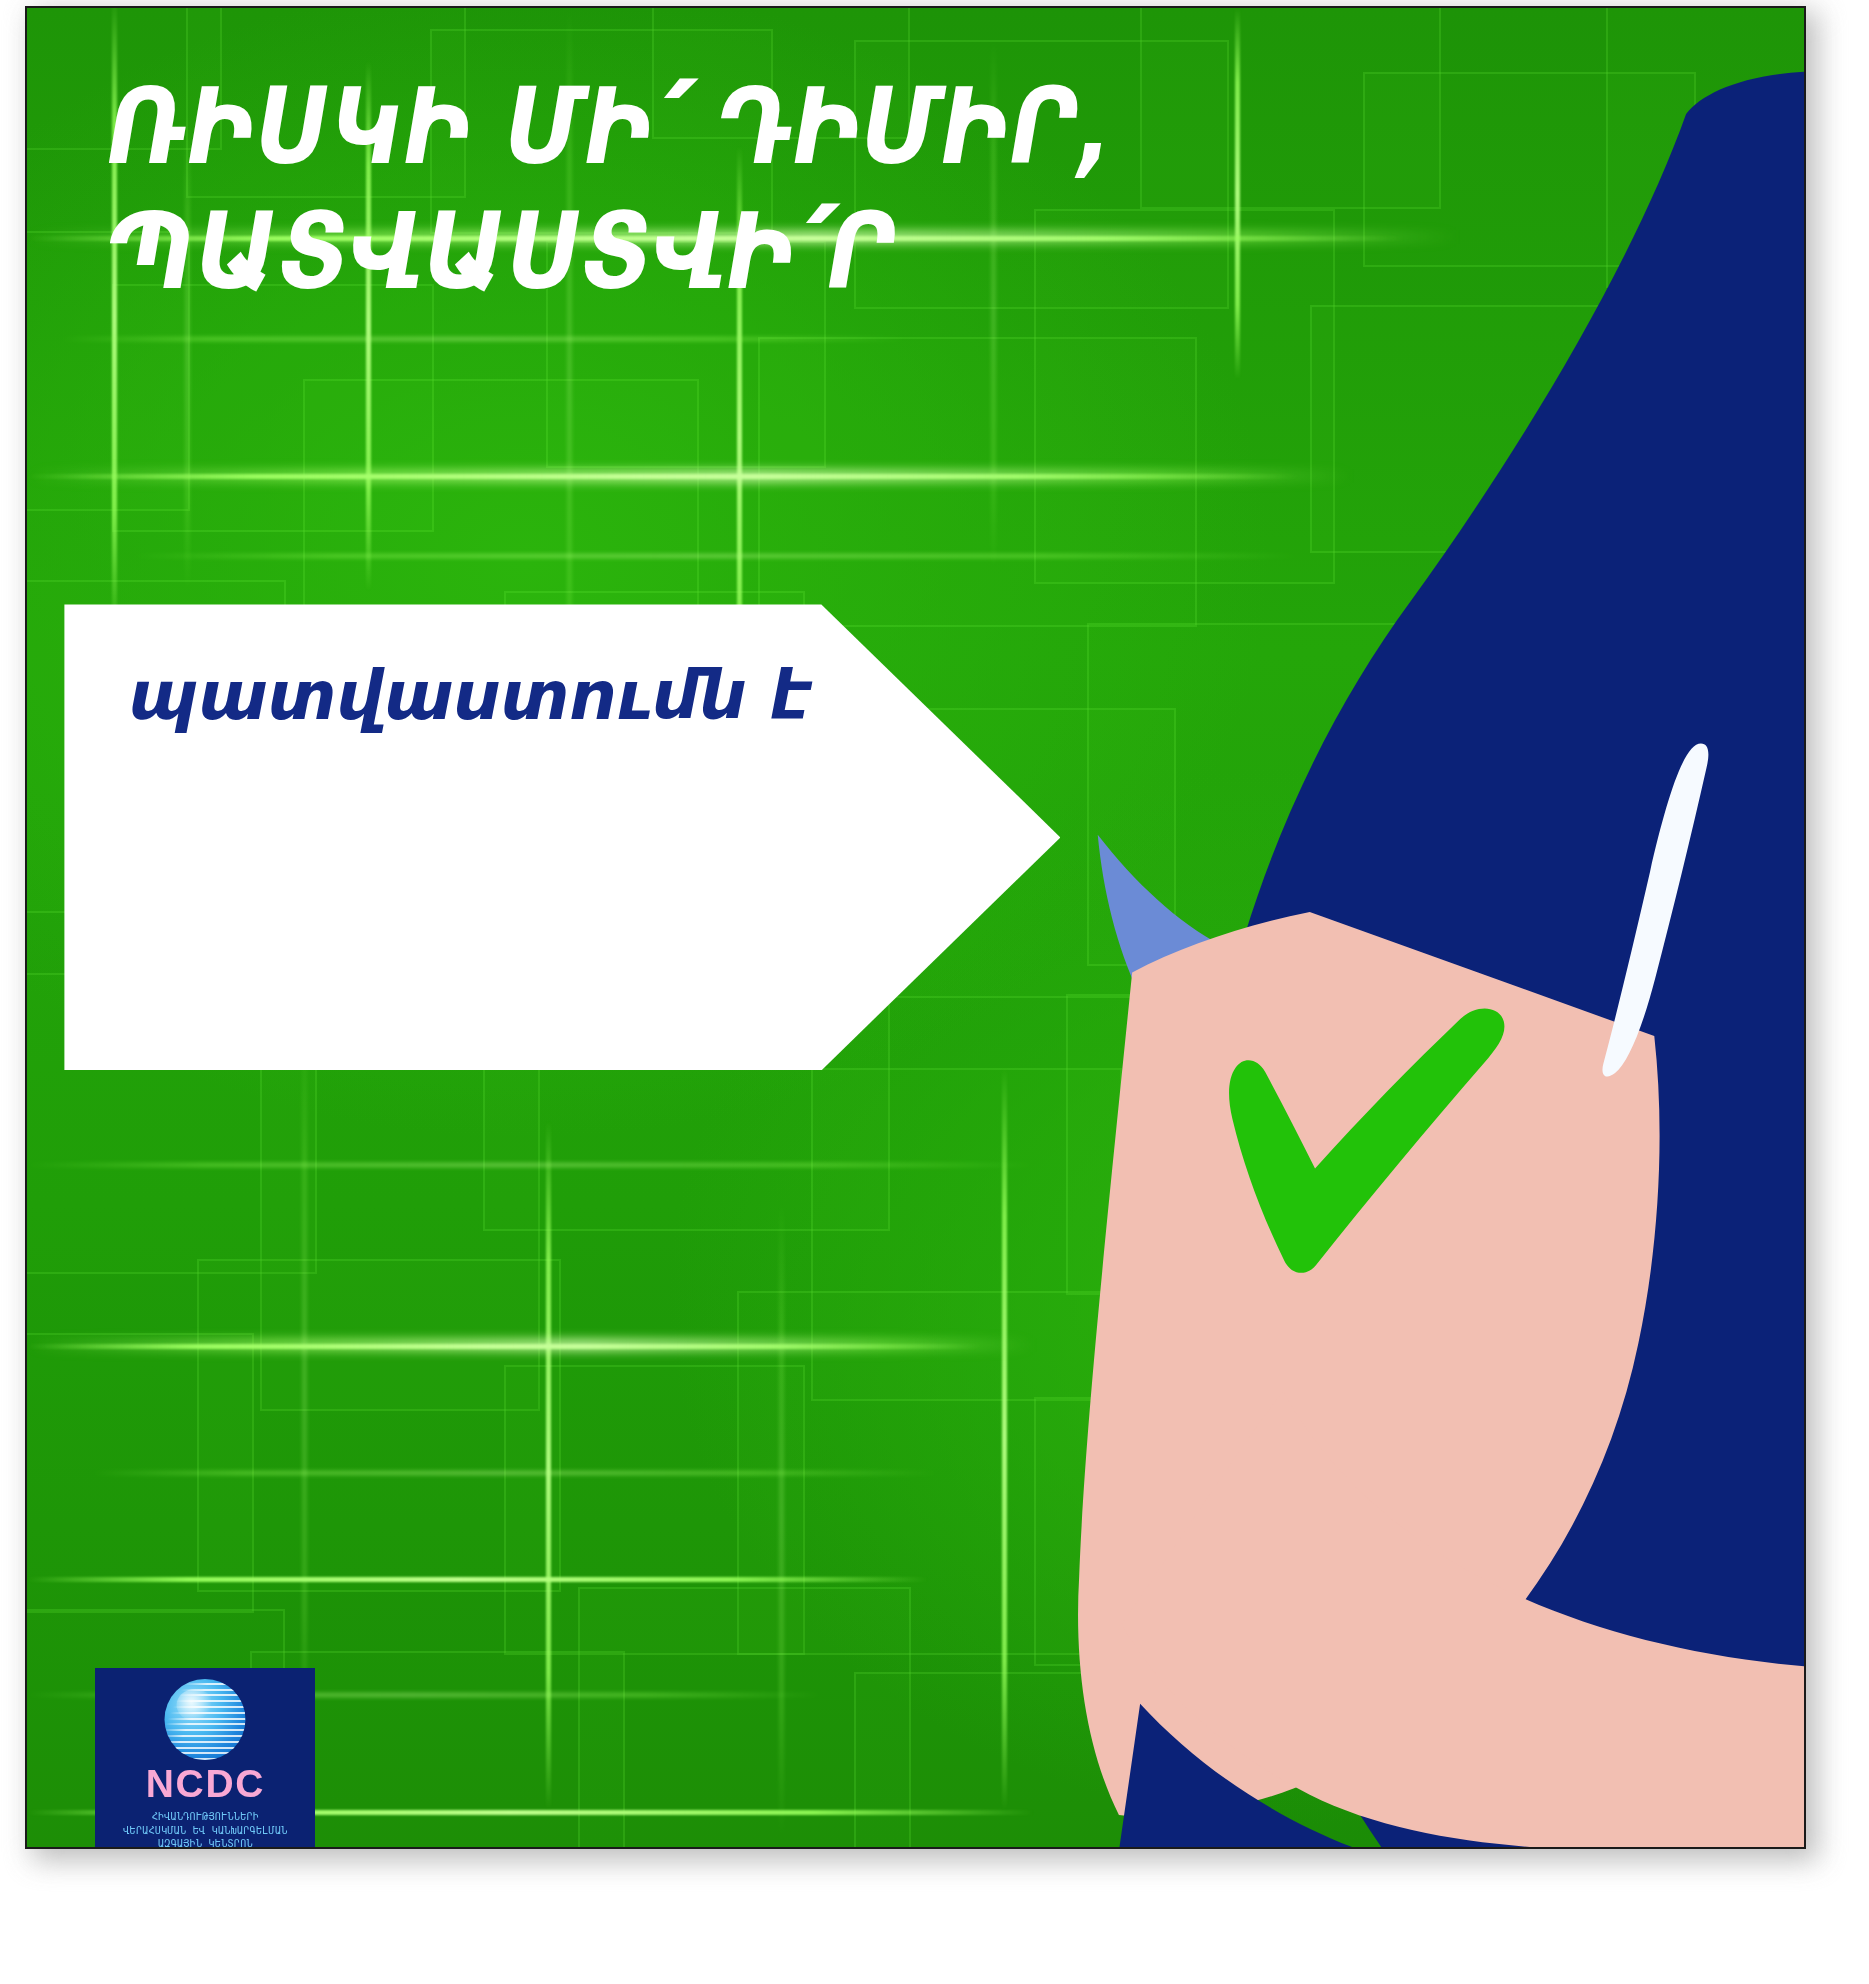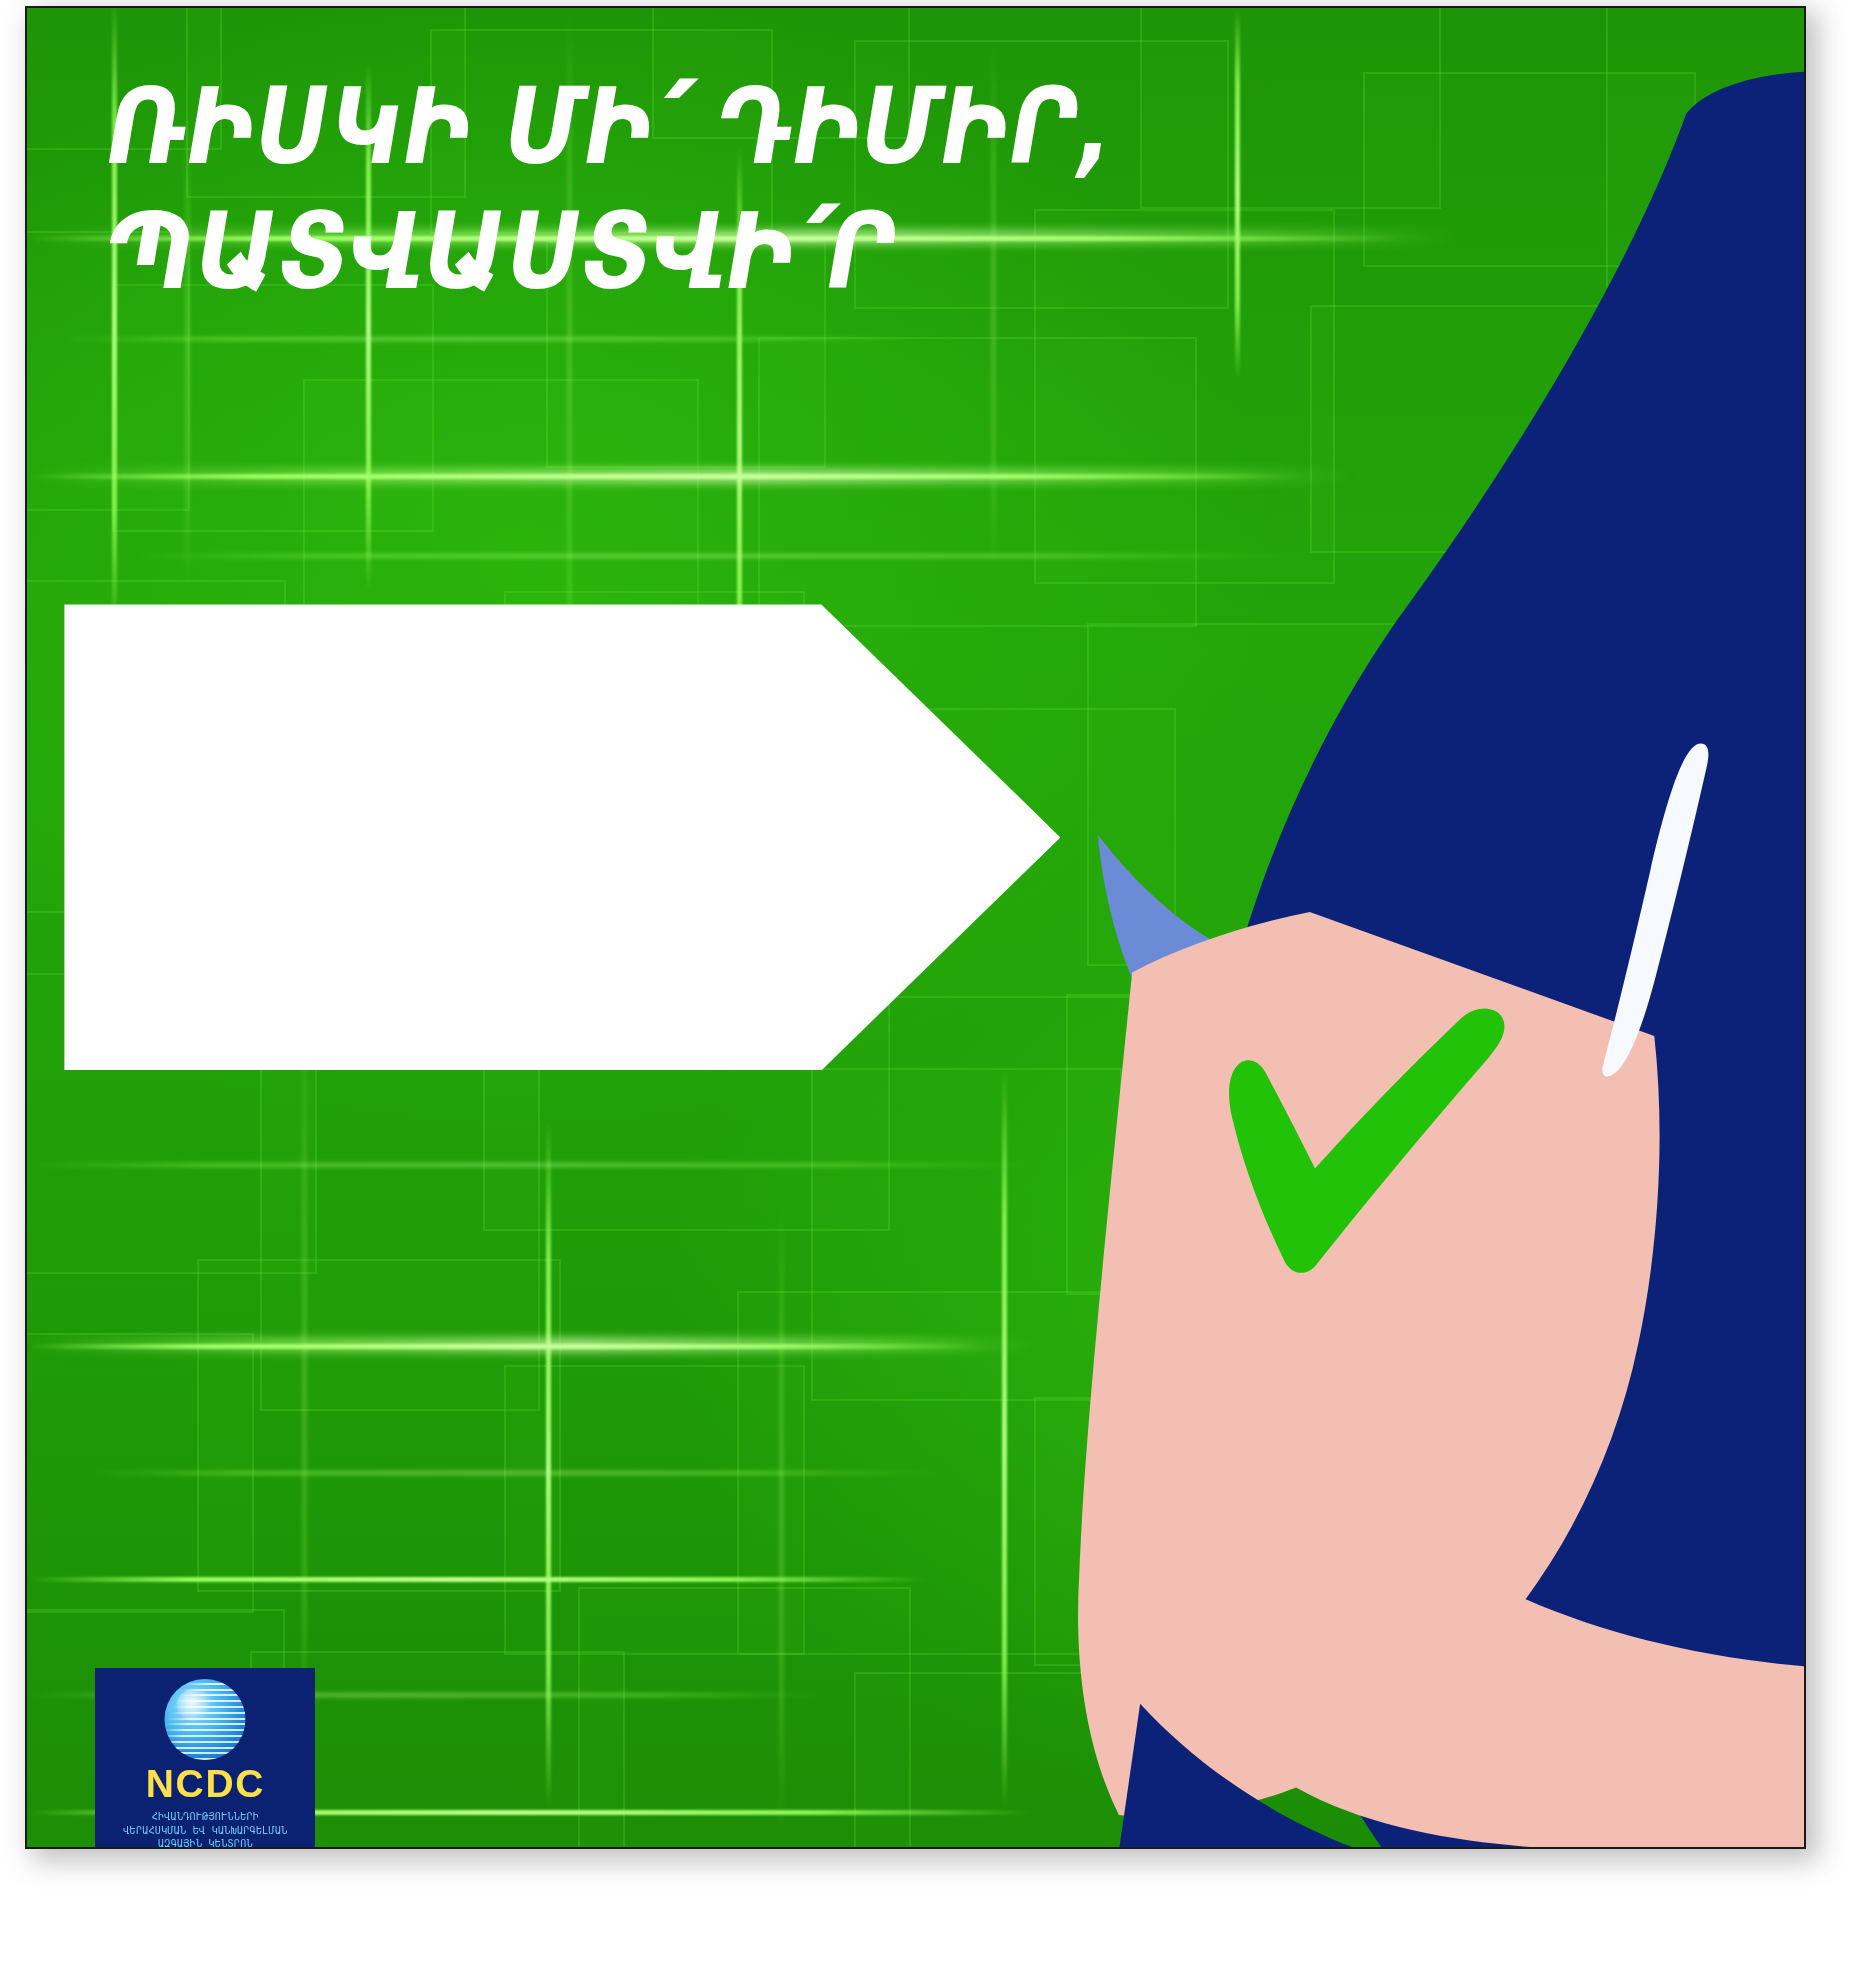--- a/index.html
+++ b/index.html
@@ -209,21 +209,21 @@
     left: 14%; top: 12%;
     width: 46%; height: 40%;
     border-radius: 50%;
     background: radial-gradient(circle at 40% 40%, rgba(255,255,255,.8), rgba(255,255,255,0) 70%);
   }
   #logo-acronym {
     position: absolute;
     left: 0; right: 0;
     top: 96px;
     text-align: center;
-    color: #fde047;
+    color: #f9a8d4;
     font-family: "Liberation Sans", "DejaVu Sans", sans-serif;
     font-weight: 700;
     font-size: 39px;
     letter-spacing: 1.6px;
     line-height: 40px;
   }
   #logo-sub {
     position: absolute;
     left: 4.2px; right: 4.2px;
     top: 143px;
@@ -375,20 +375,21 @@
                C3094,1490 3126,1388 3158,1388 Z" fill="#F6FAFF"></path>
     </svg>
 
     <div id="title-block">
       <div class="title-line">ՌԻՍԿԻ ՄԻ՛ ԴԻՄԻՐ,</div>
       <div class="title-line">ՊԱՏՎԱՍՏՎԻ՛Ր</div>
     </div>
 
     <div id="callout">
       <div id="callout-text">
+        <div class="callout-line">պատվաստումն  է</div>
       </div>
     </div>
 
 
     <div id="logo">
       <div id="globe-wrap">
         <div id="globe">
           <div class="globe-lines"></div>
           <div class="globe-shine"></div>
         </div>

